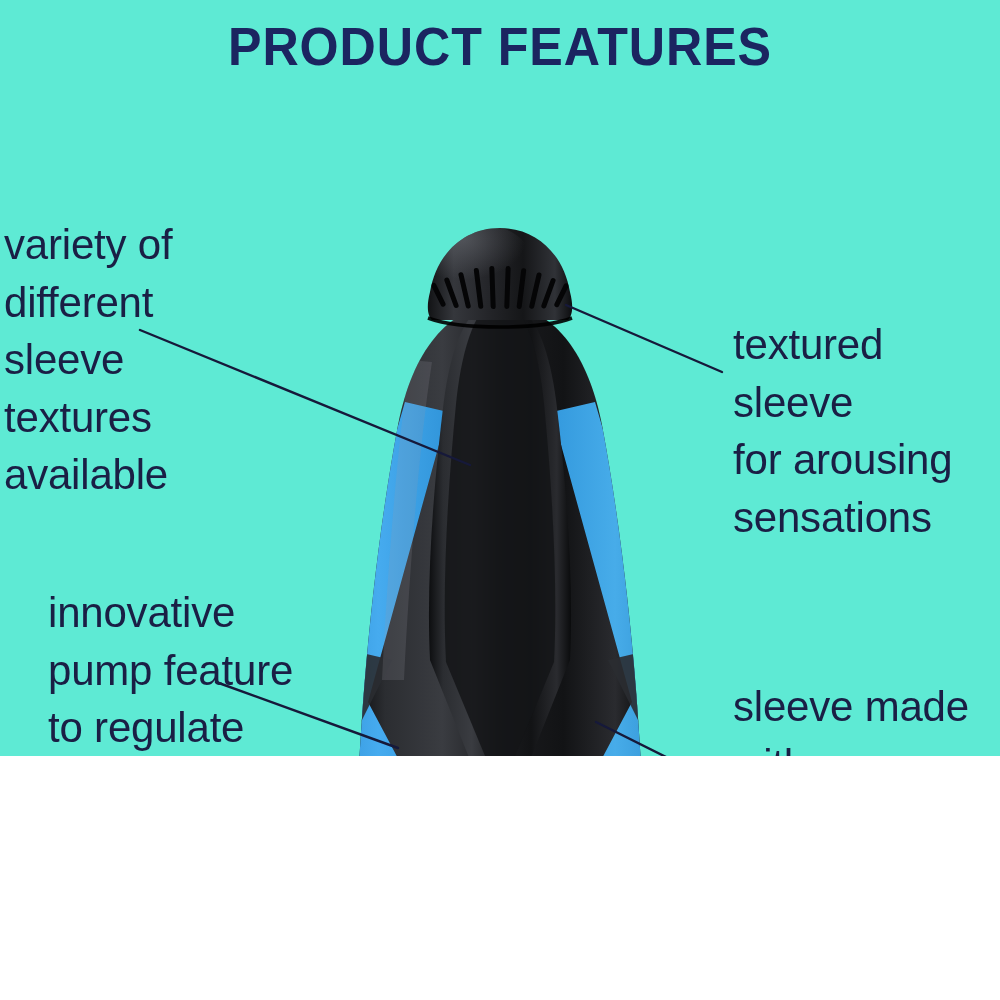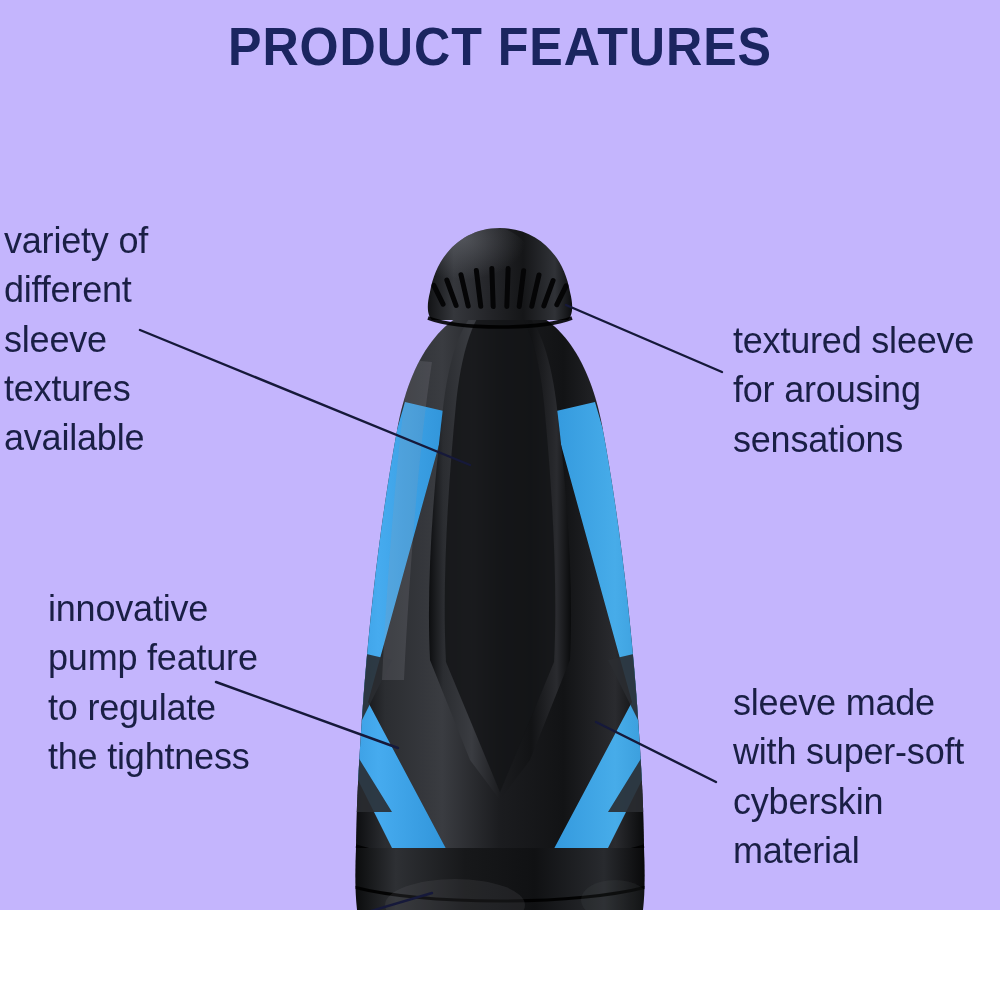--- a/index.html
+++ b/index.html
@@ -7,22 +7,22 @@
     margin: 0;
     padding: 0;
     background: #ffffff;
   }
   body {
     font-family: "Liberation Sans", sans-serif;
   }
   #page {
     position: relative;
     width: 1000px;
-    height: 910px;
-    background: #c4b5fd;
+    height: 756px;
+    background: #5eead4;
     overflow: hidden;
   }
 
   
   .page-title {
     position: absolute;
     left: 0;
     top: 18px;
     width: 1000px;
     text-align: center;
@@ -34,21 +34,21 @@
     transform: scaleX(0.93);
     transform-origin: center top;
     line-height: 1.05;
   }
 
   
   .callout {
     position: absolute;
     color: #1a1f45;
     font-family: "Liberation Sans", sans-serif;
-    font-size: 36px;
+    font-size: 42px;
     line-height: 1.37;
     font-weight: 400;
     letter-spacing: -0.2px;
     white-space: pre-line;
   }
   .callout.left  { text-align: left; }
   .callout.right { text-align: left; }
 
   #callout-textures   { left: 4px;  top: 216px; width: 260px; }
   #callout-pump       { left: 4px;  top: 584px; width: 290px; margin-left: 44px; }

